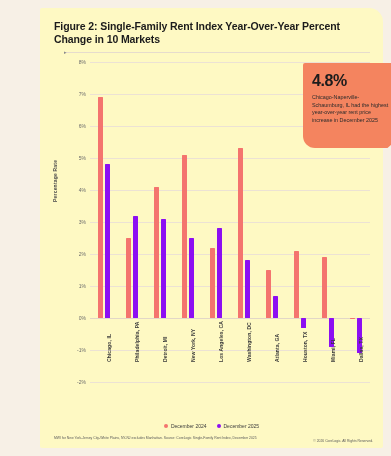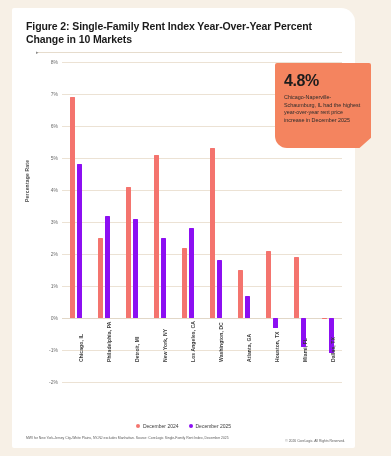--- a/index.html
+++ b/index.html
@@ -4,23 +4,23 @@
 <style>
   html,body{margin:0;padding:0;}
   body{
     width:391px;height:456px;
     background:#f7f0e6;
     font-family:"Liberation Sans", sans-serif;
     overflow:hidden;
   }
   .card{
     position:absolute;
-    left:12px;top:8px;
+    left:40px;top:8px;
     width:343px;height:440px;
-    background:#ffffff;
+    background:#fef9c3;
     border-radius:2px 14px 2px 2px;
   }
   .title{
     position:absolute;
     left:14px;top:12px;
     width:300px;
     font-size:10.5px;
     font-weight:bold;
     color:#1b1b1b;
     line-height:13px;

